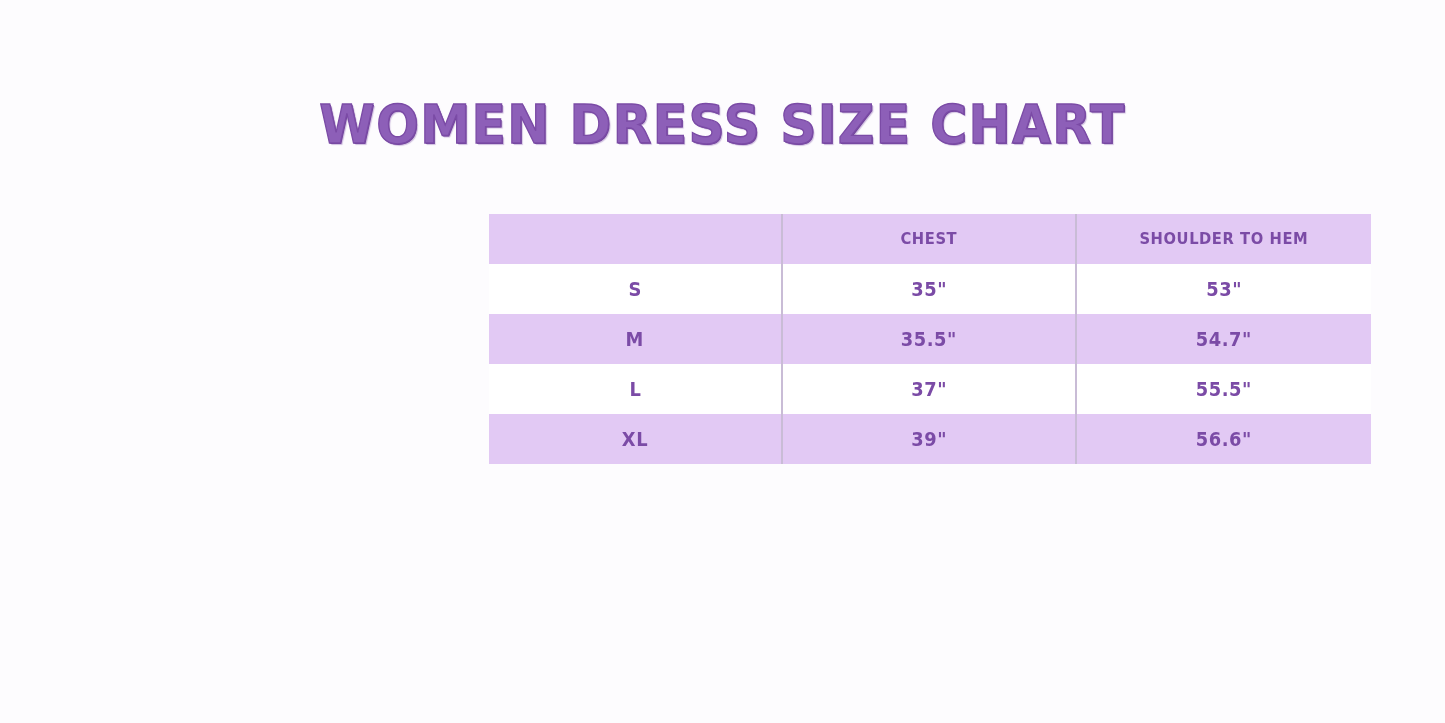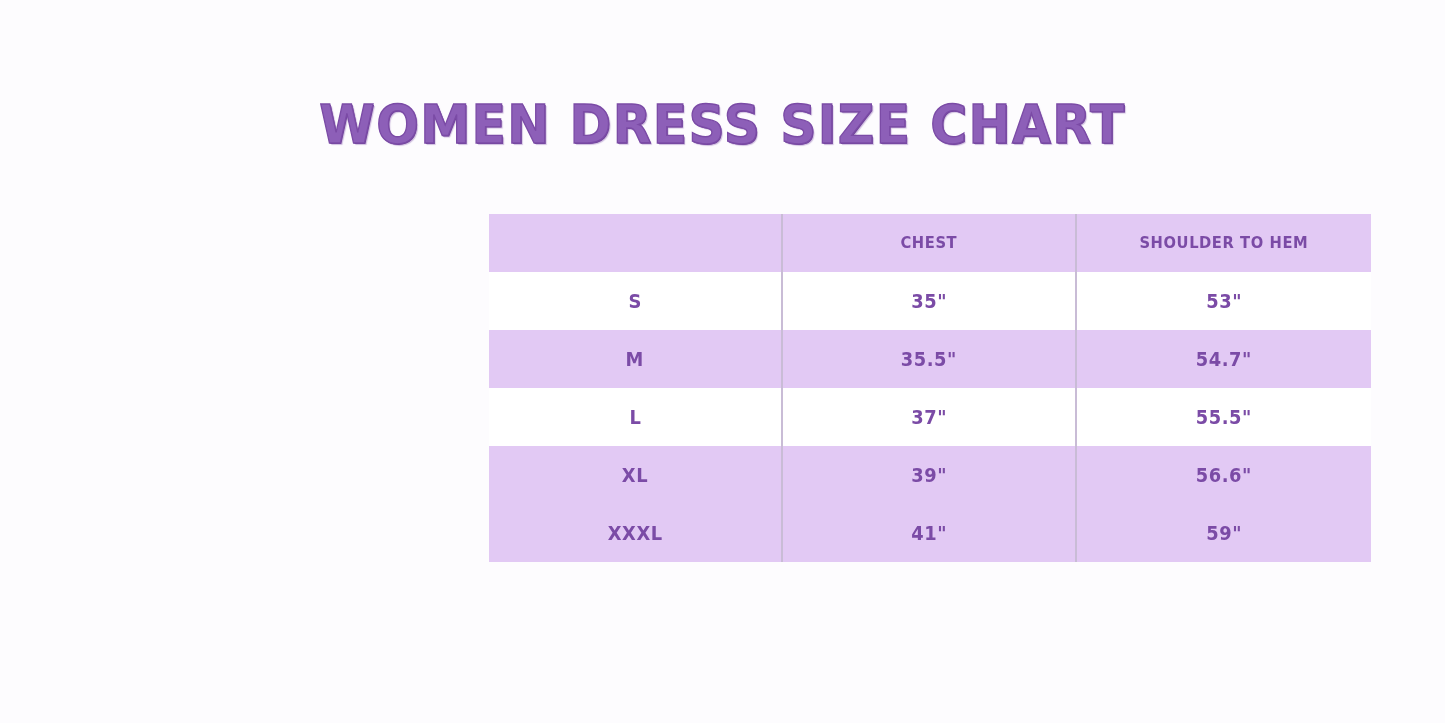--- a/index.html
+++ b/index.html
@@ -48,21 +48,21 @@
     width: 882px;
     border-collapse: collapse;
     table-layout: fixed;
   }
   .size-table col.c-size { width: 293px; }
   .size-table col.c-chest { width: 294px; }
   .size-table col.c-hem  { width: 295px; }
 
   .size-table th,
   .size-table td {
-    height: 58px;
+    height: 50px;
     padding: 0;
     text-align: center;
     vertical-align: middle;
     font-family: "DejaVu Sans", sans-serif;
     font-weight: bold;
     color: #7b4ba6;
     letter-spacing: 0.6px;
     border: none;
   }
 
@@ -134,19 +134,14 @@
     <tr class="row-plain">
       <td><span>L</span></td>
       <td><span>37"</span></td>
       <td><span>55.5"</span></td>
     </tr>
     <tr class="row-tint">
       <td><span>XL</span></td>
       <td><span>39"</span></td>
       <td><span>56.6"</span></td>
     </tr>
-    <tr class="row-tint">
-      <td><span>XXXL</span></td>
-      <td><span>41"</span></td>
-      <td><span>59"</span></td>
-    </tr>
   </tbody>
 </table>
 
 </body></html>

